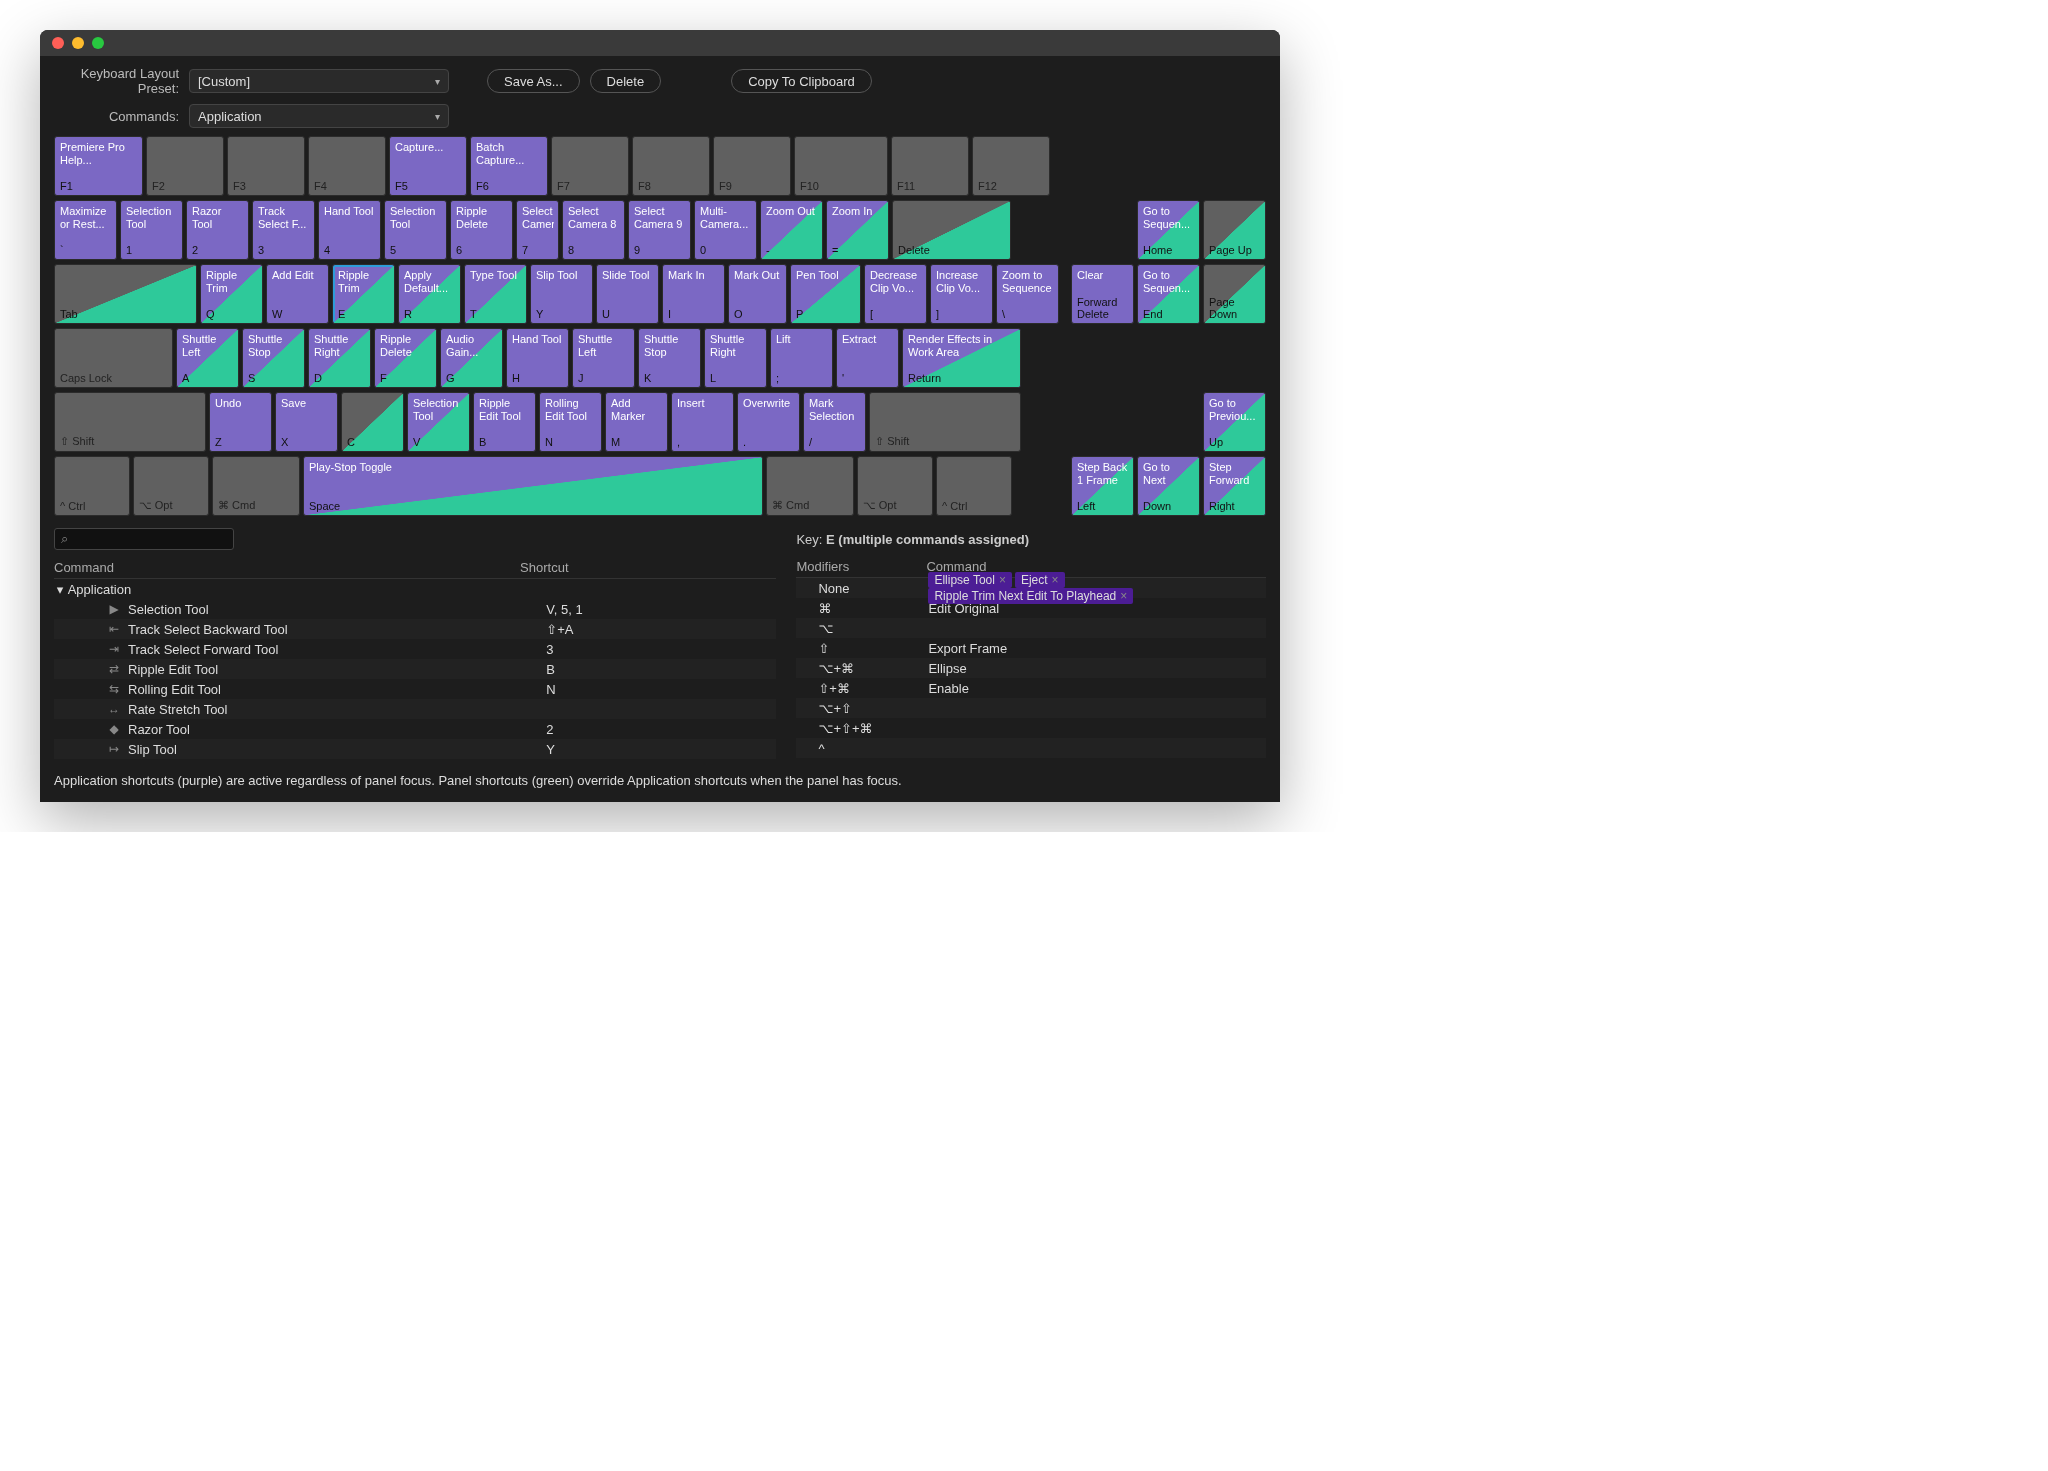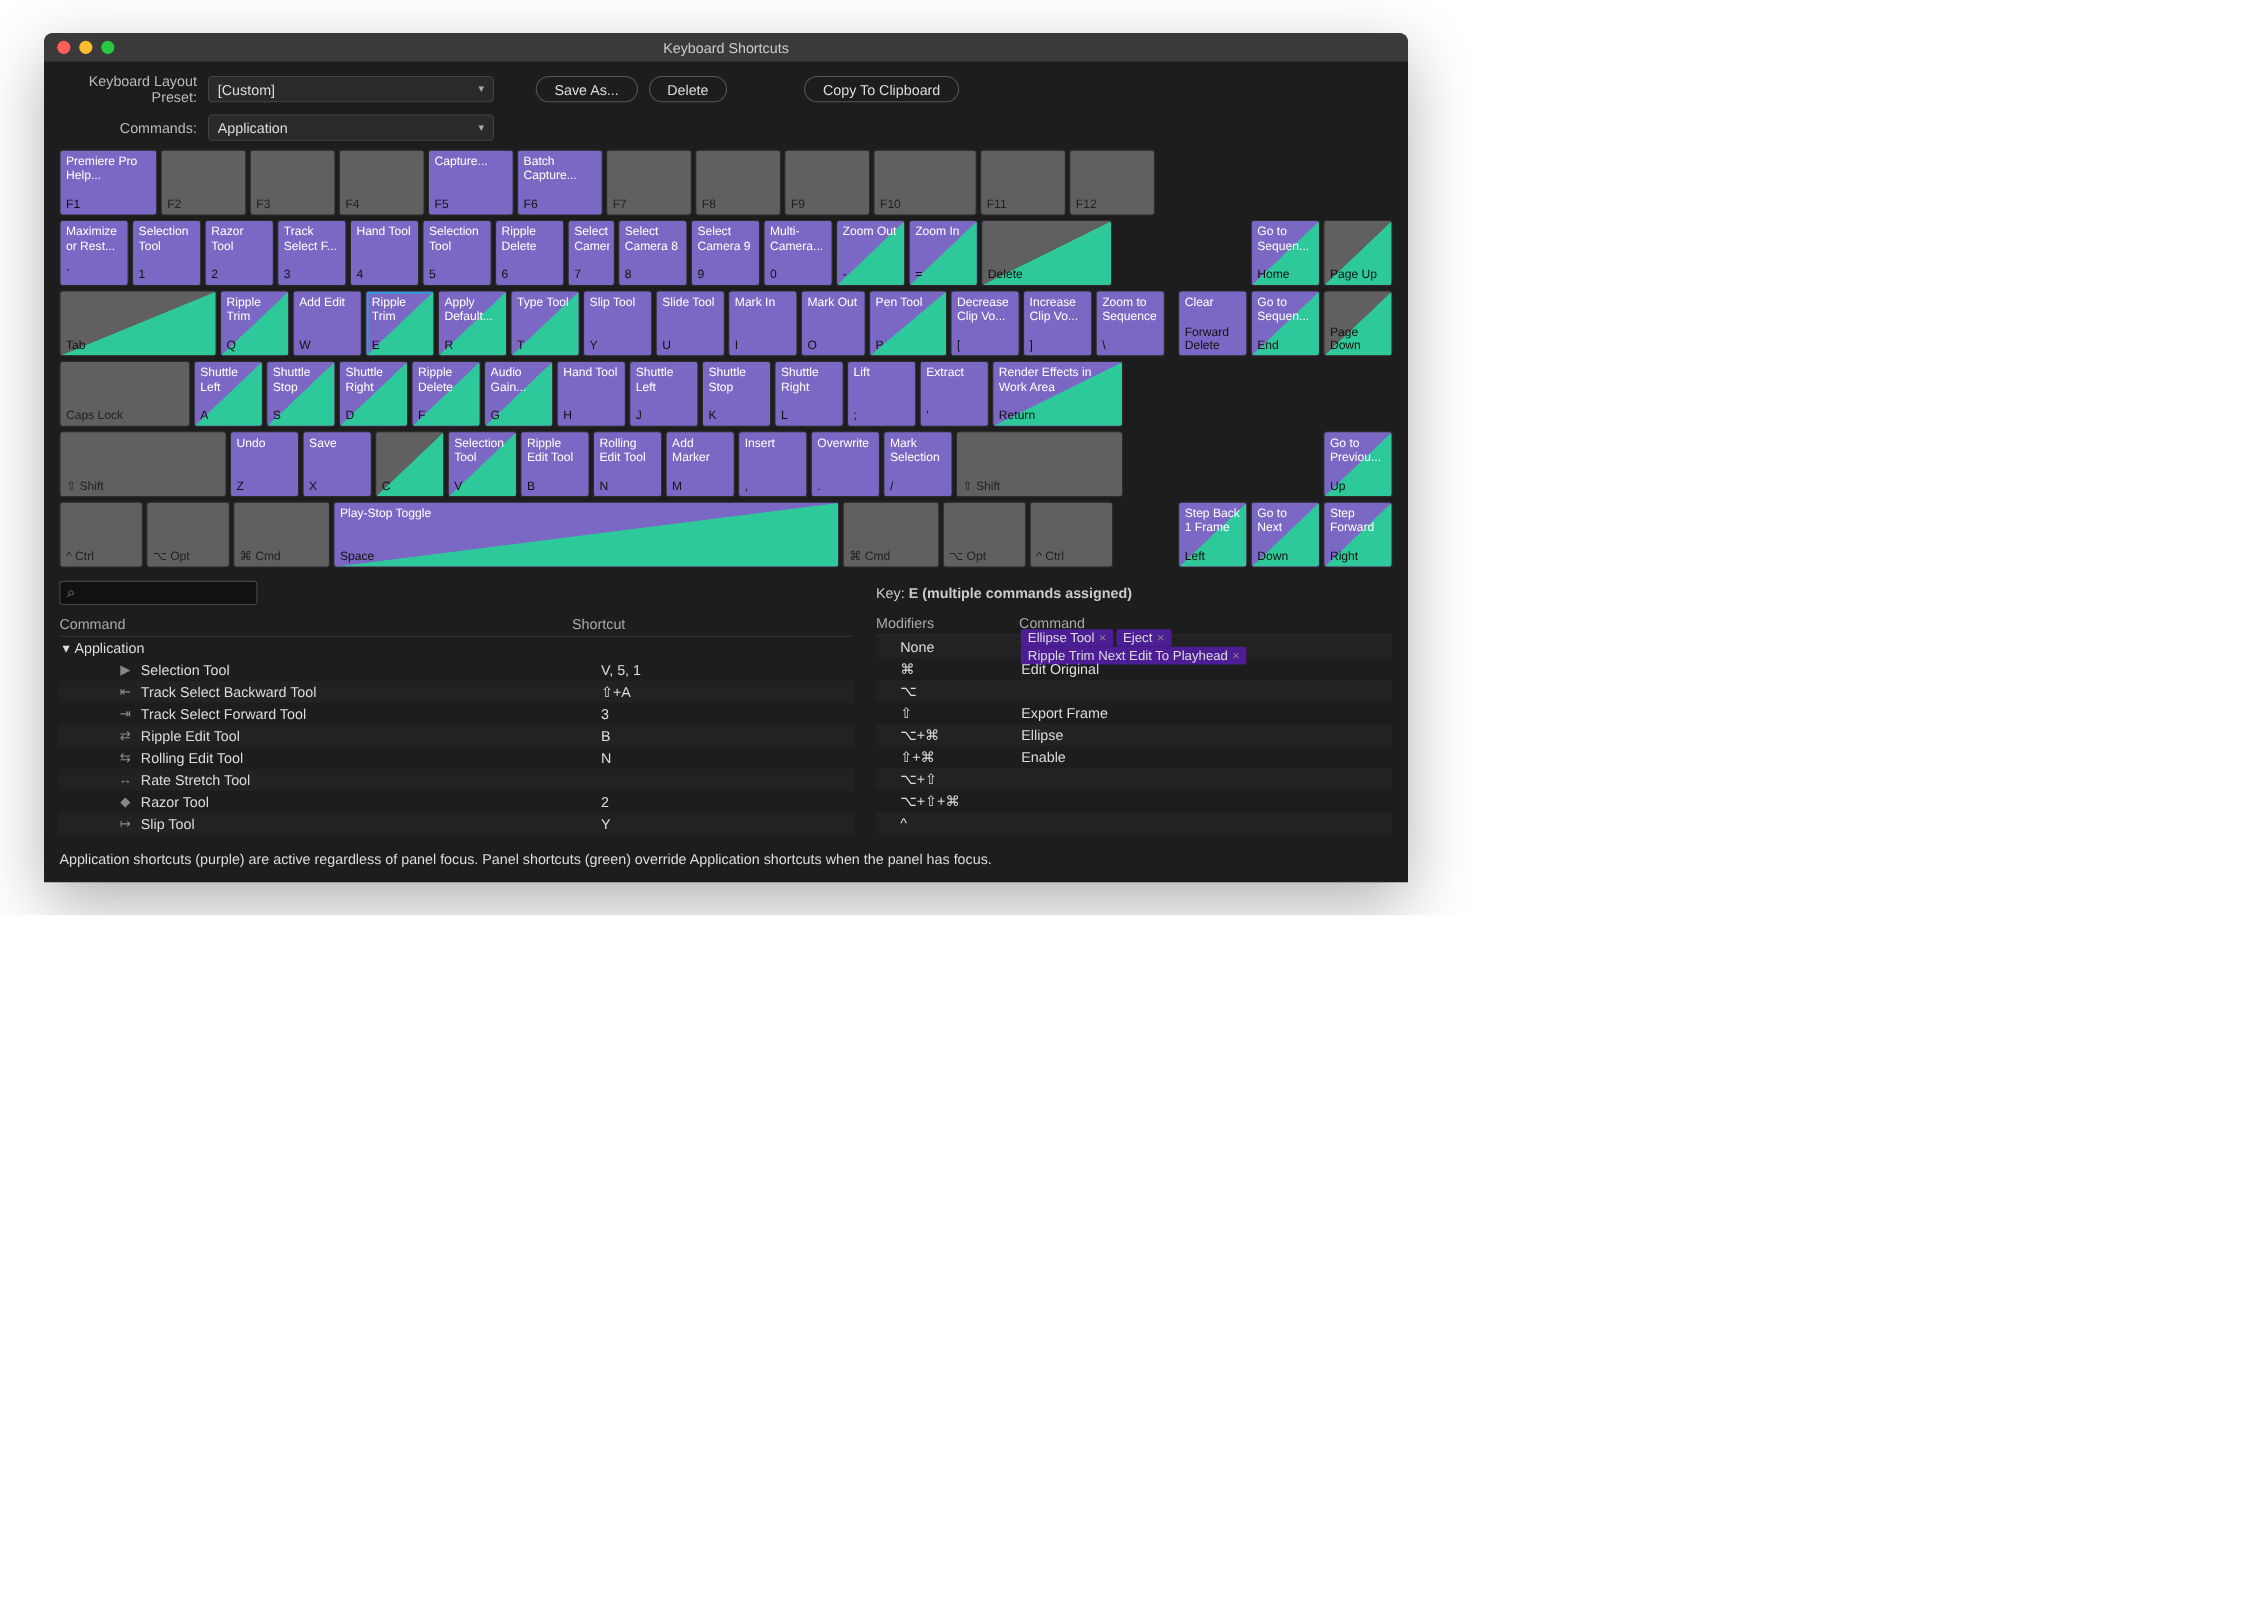--- a/index.html
+++ b/index.html
@@ -54,21 +54,20 @@
 </head>
 <body>
 
 <div id="win">
   <div class="titlebar">
     <div class="tlights">
       <div class="tl r"></div>
       <div class="tl y"></div>
       <div class="tl g"></div>
     </div>
-    <div class="title">Keyboard Shortcuts</div>
   </div>
 
   <div class="toolbar">
     <div class="trow">
       <label>Keyboard Layout Preset:</label>
       <div class="sel">
         <span>[Custom]</span>
         <span class="chev">▾</span>
       </div>
       <div style="width:18px"></div>

